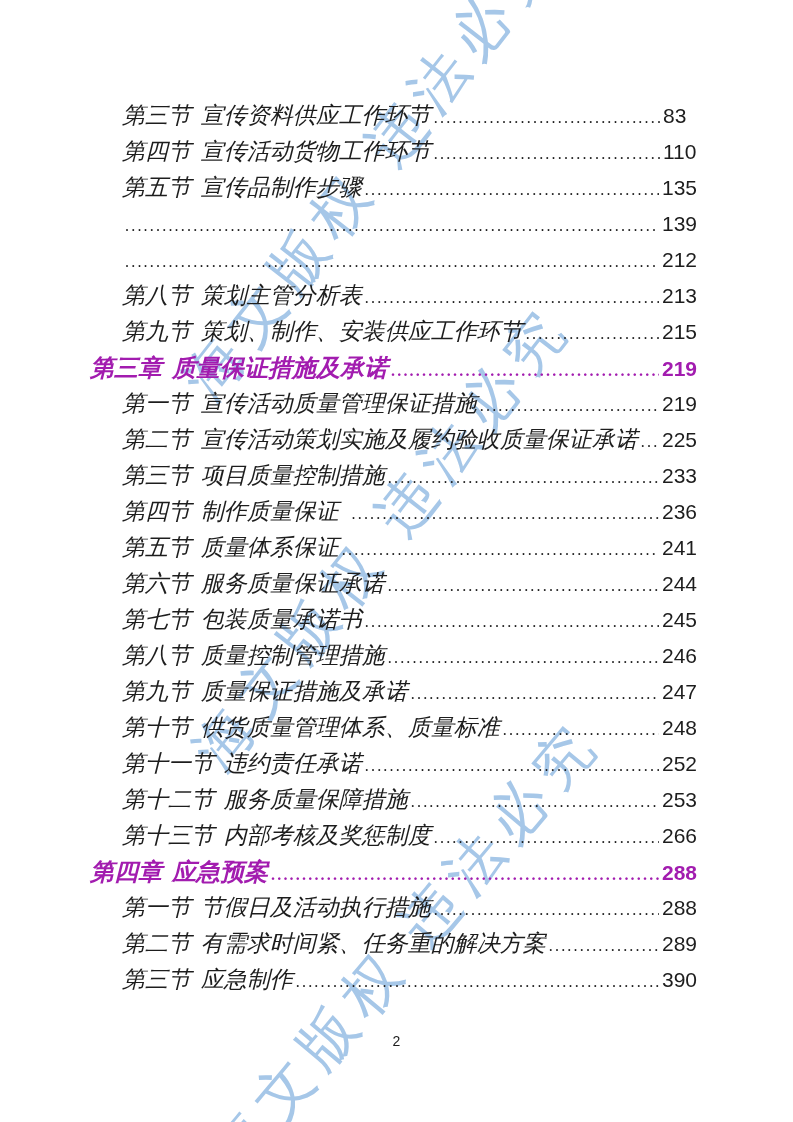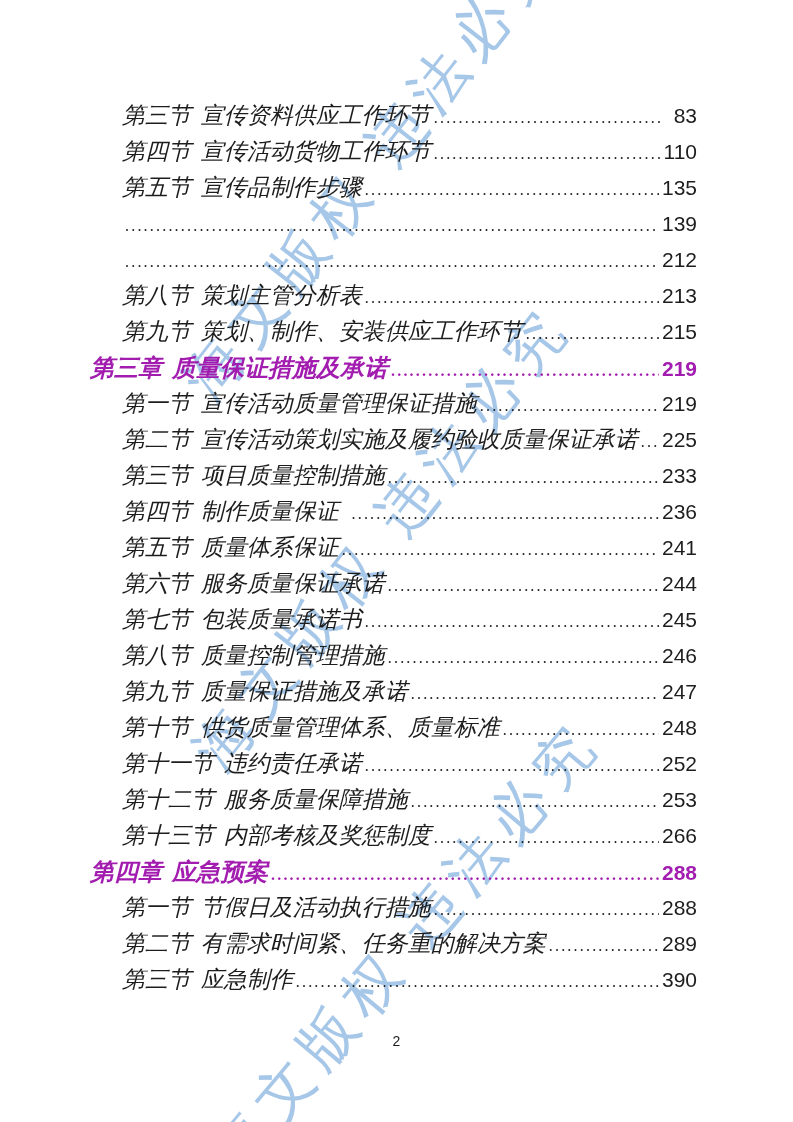--- a/index.html
+++ b/index.html
@@ -57,21 +57,21 @@
     letter-spacing:2.2px;
     font-size:16px;
     margin-left:3px;
     margin-right:3px;
   }
   .row.chapter .leader { font-weight:bold; }
   .pnum {
     font-family:"Liberation Sans", sans-serif;
     font-size:21px;
     min-width:34px;
-    text-align:right;
+    text-align:left;
     white-space:nowrap;
   }
   .row.chapter .pnum { font-weight:bold; }
 
   
   .footer {
     position:absolute; z-index:1;
     left:0; top:1033px; width:100%;
     text-align:center;
     font-size:14px;

